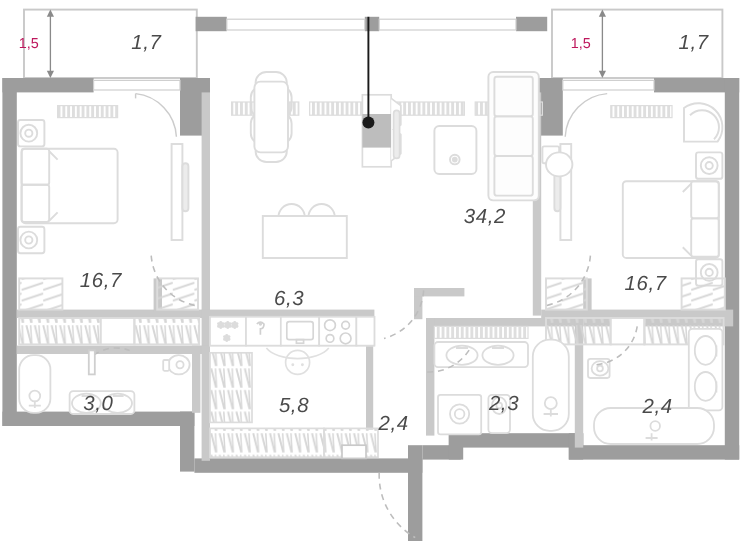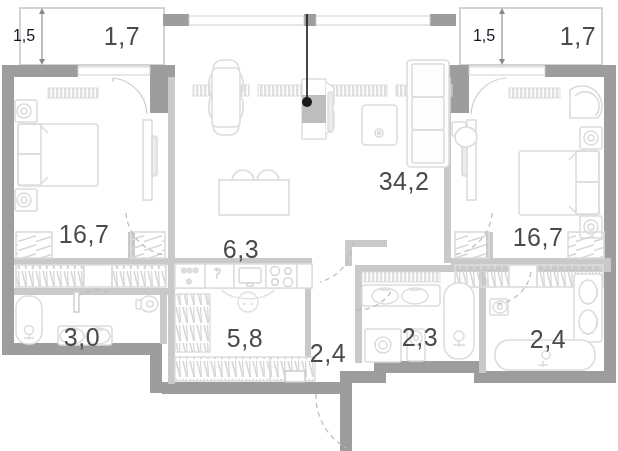--- a/index.html
+++ b/index.html
@@ -1,22 +1,22 @@
 <!DOCTYPE html>
 <html><head>
 <meta charset="utf-8">
 <style>
   html,body{margin:0;padding:0;background:#ffffff;}
   body{width:618px;height:451px;overflow:hidden;
        font-family:"Liberation Sans","DejaVu Sans",sans-serif;}
   #plan{position:relative;width:618px;height:451px;background:#fff;}
   #plan svg{position:absolute;left:0;top:0;}
-  .area-label{position:absolute;color:#4a4a4a;font-size:25px;letter-spacing:.5px;
-              white-space:nowrap;transform:translate(-50%,-50%);}
-  .dim-label{position:absolute;color:#0f172a;font-size:16px;white-space:nowrap;
+  .area-label{position:absolute;color:#4a4a4a;font-size:17px;letter-spacing:.5px;
+              white-space:nowrap;transform:translate(-50%,-50%);font-style:italic;}
+  .dim-label{position:absolute;color:#be185d;font-size:12px;white-space:nowrap;
              transform:translate(-50%,-50%);}
 </style>
 </head>
 <body>
 
 <div id="plan">
 
 <svg width="618" height="451" viewBox="0 0 618 451">
   <defs>
 

